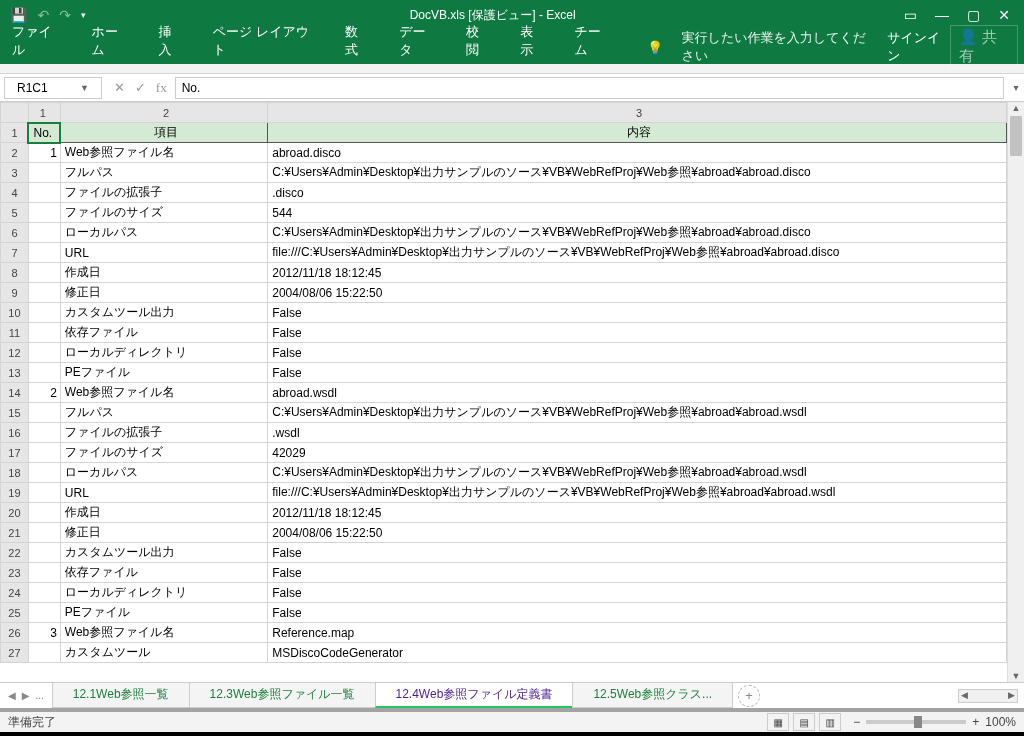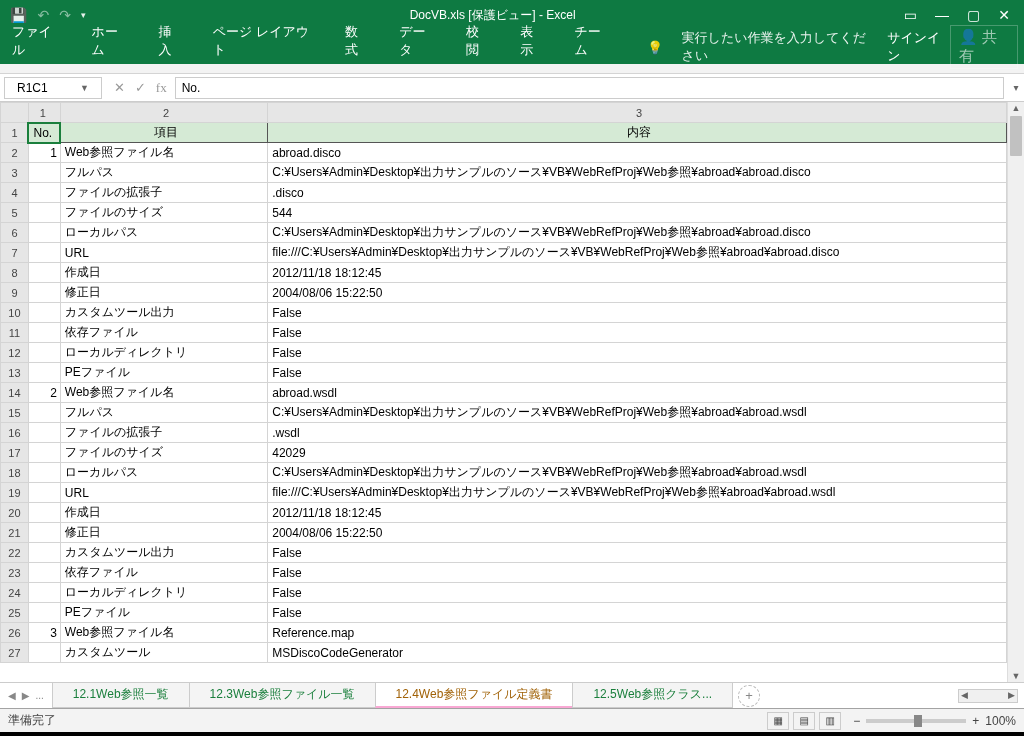--- a/index.html
+++ b/index.html
@@ -39,26 +39,26 @@
 .hdr-row .col1 { text-align: center; }
 .sel-cell { outline: 2px solid #1a7f3c; outline-offset: -1px; }
 .vscroll { width: 17px; background: #f0f0f0; border-left: 1px solid #ddd; position: relative; }
 .vscroll .thumb { position: absolute; top: 14px; left: 2px; right: 2px; height: 40px; background: #c1c1c1; border-radius: 1px; }
 .vscroll .arr { position: absolute; left: 0; right: 0; text-align: center; font-size: 9px; color: #666; }
 .vscroll .arr.up { top: 1px; } .vscroll .arr.down { bottom: 1px; }
 .sheet-tabs { height: 26px; display: flex; align-items: center; border-top: 1px solid #ccc; background: #fff; font-size: 12px; }
 .sheet-tabs .nav { display: flex; gap: 6px; padding: 0 8px; color: #888; font-size: 10px; }
 .sheet-tabs .nav span { cursor: pointer; }
 .sheet-tabs .tab { padding: 3px 20px; border: 1px solid #ccc; border-top: none; margin-right: -1px; background: #f4f4f4; cursor: pointer; color: #1a7f3c; }
-.sheet-tabs .tab.active { background: #fff; border-bottom: 2px solid #f9a8d4; color: #a16207; }
+.sheet-tabs .tab.active { background: #fff; border-bottom: 2px solid #22c55e; color: #4c1d95; }
 .sheet-tabs .newtab { width: 22px; height: 22px; border: 1px dashed #bbb; border-radius: 50%; margin-left: 6px; display: flex; align-items: center; justify-content: center; font-size: 13px; color: #888; cursor: pointer; }
 .sheet-tabs .spacer { flex: 1; }
 .sheet-tabs .hscroll { width: 60px; height: 14px; border: 1px solid #ccc; margin-right: 6px; position: relative; background: #f0f0f0; }
 .sheet-tabs .hscroll::before, .sheet-tabs .hscroll::after { content:""; position:absolute; top:2px; width:8px; height:8px; }
-.statusbar { height: 24px; background: #f3f3f3; border-top: 1px solid #a3a3a3; display: flex; align-items: center; font-size: 12px; padding: 0 8px; color: #444; }
+.statusbar { height: 24px; background: #f3f3f3; border-top: 4px solid #a3a3a3; display: flex; align-items: center; font-size: 12px; padding: 0 8px; color: #444; }
 .statusbar .sp { flex: 1; }
 .statusbar .views { display: flex; align-items: center; gap: 4px; }
 .statusbar .viewbtn { width: 22px; height: 18px; border: 1px solid #ccc; display: flex; align-items: center; justify-content: center; font-size: 10px; cursor: pointer; }
 .statusbar .zoom { display: flex; align-items: center; gap: 6px; margin-left: 12px; }
 .statusbar .slider { width: 100px; height: 4px; background: #ccc; position: relative; }
 .statusbar .slider .knob { position: absolute; left: 48px; top: -4px; width: 8px; height: 12px; background: #888; }
 .blackstrip { height: 4px; background: #000; }
 </style>
 </head>
 <body>

